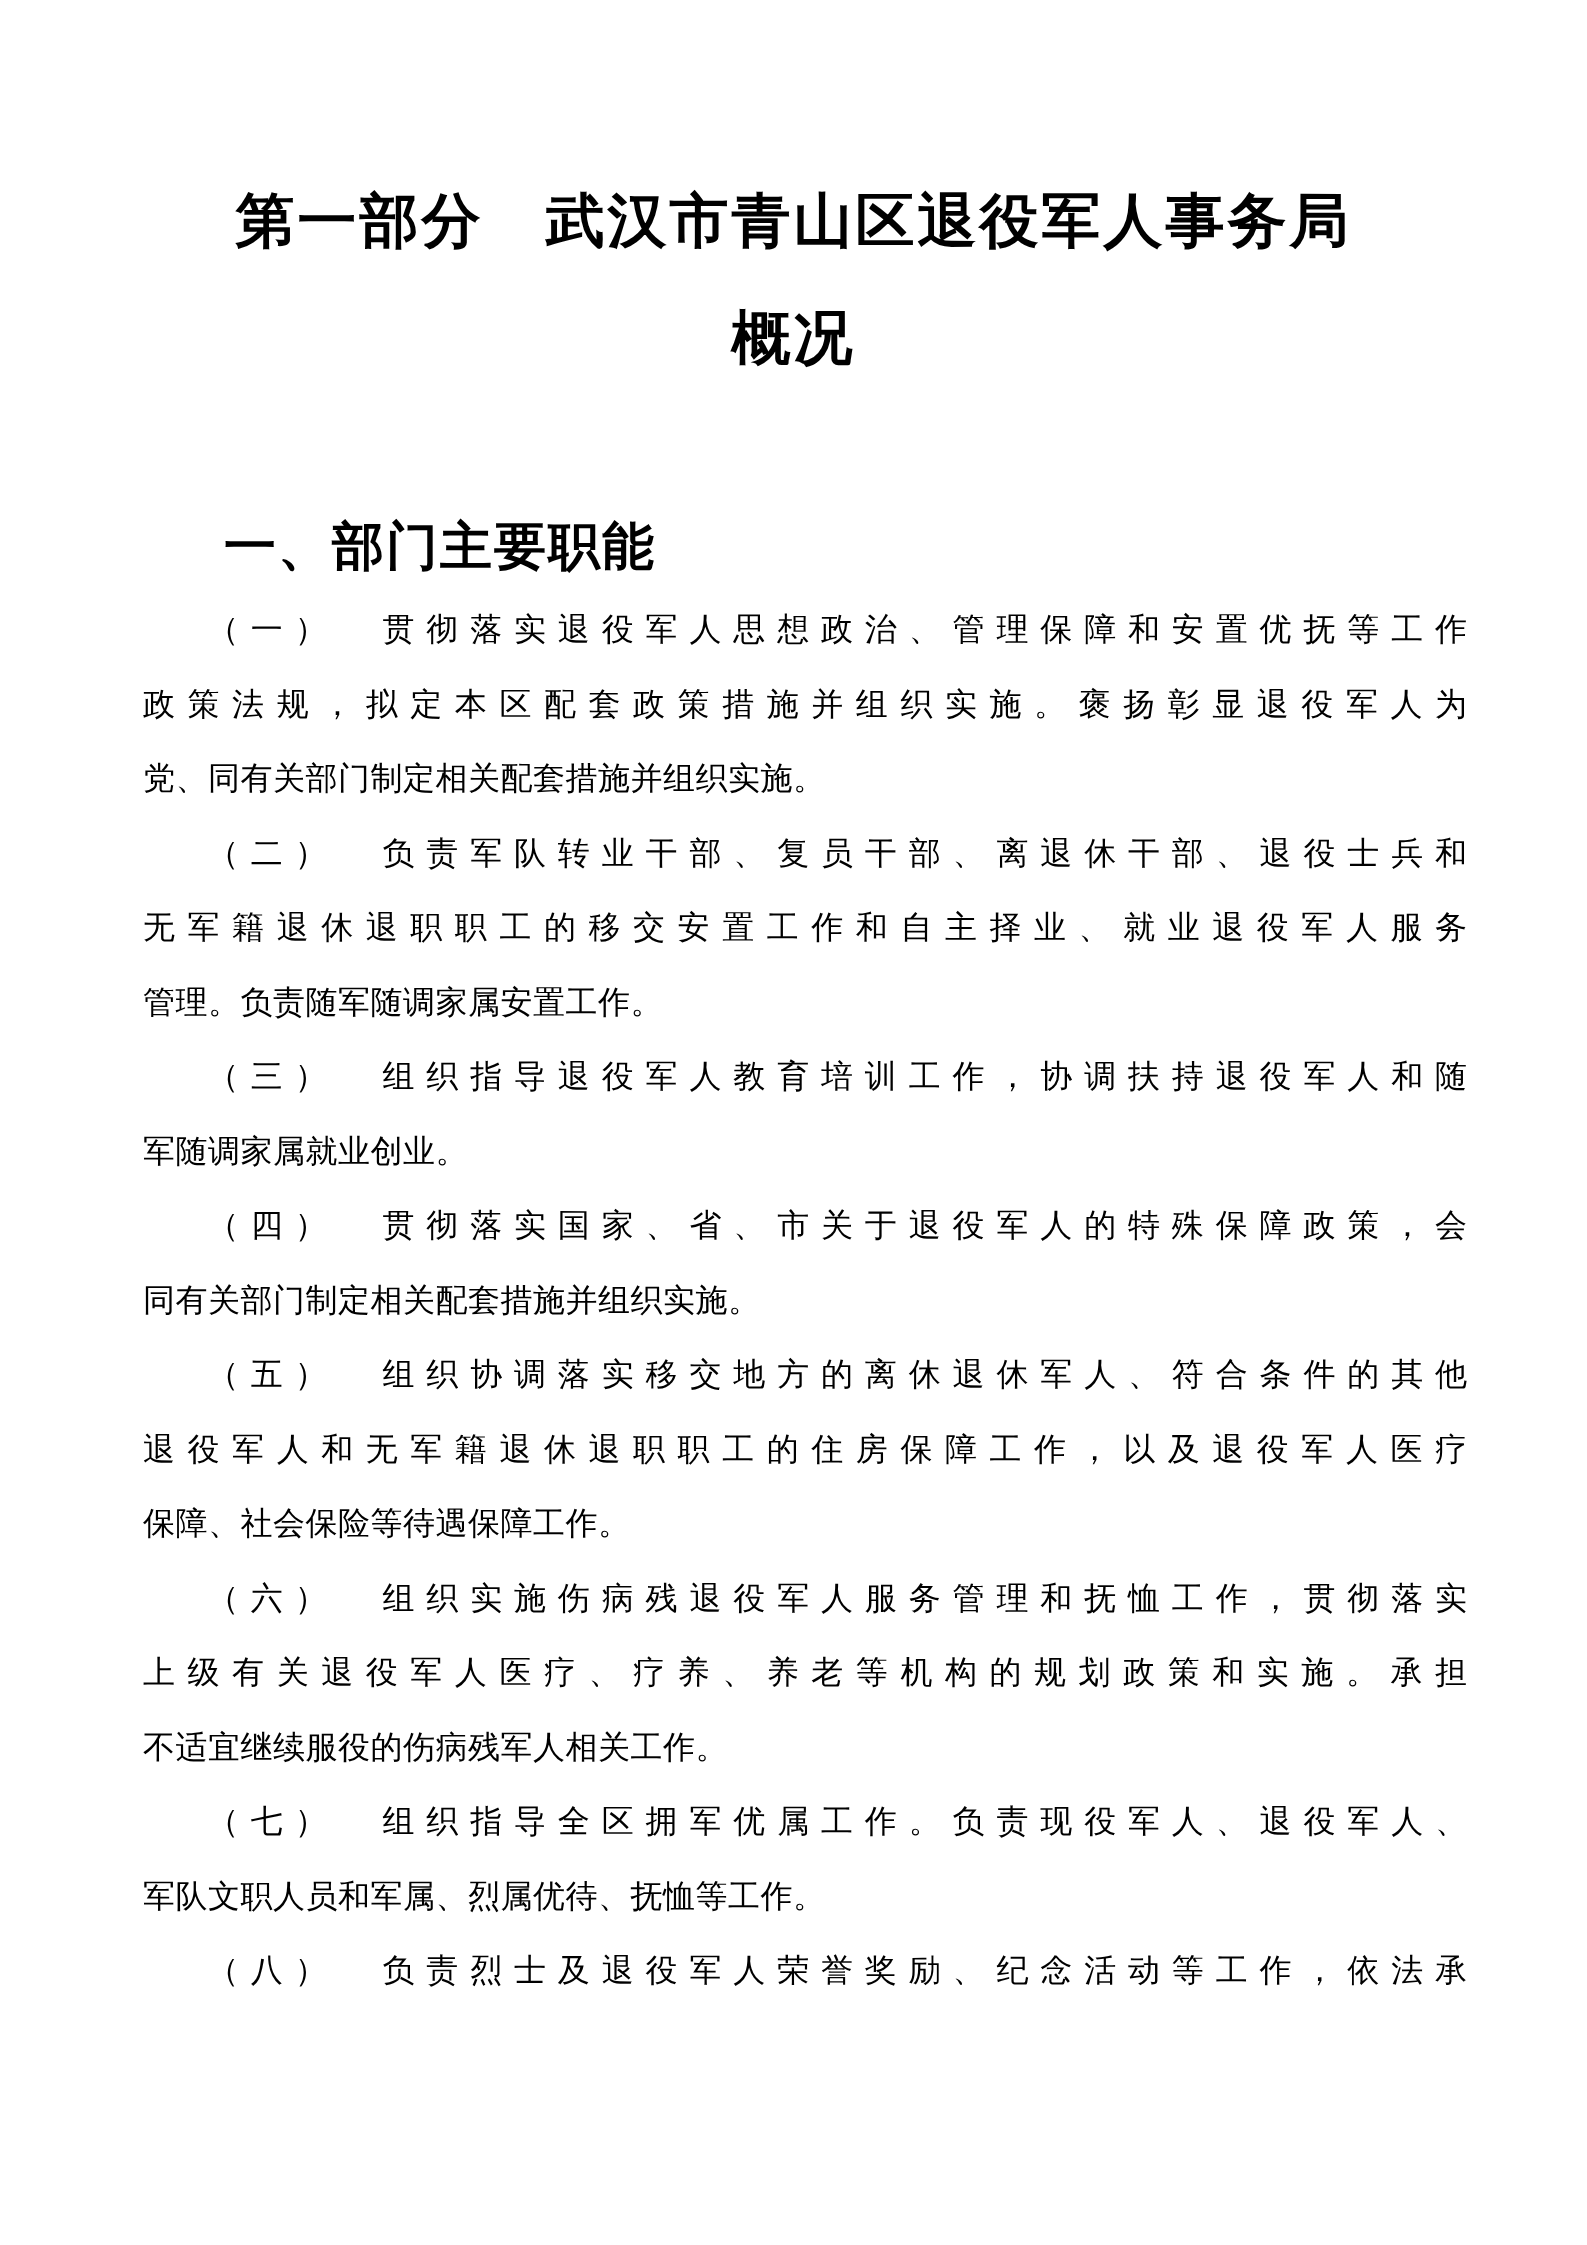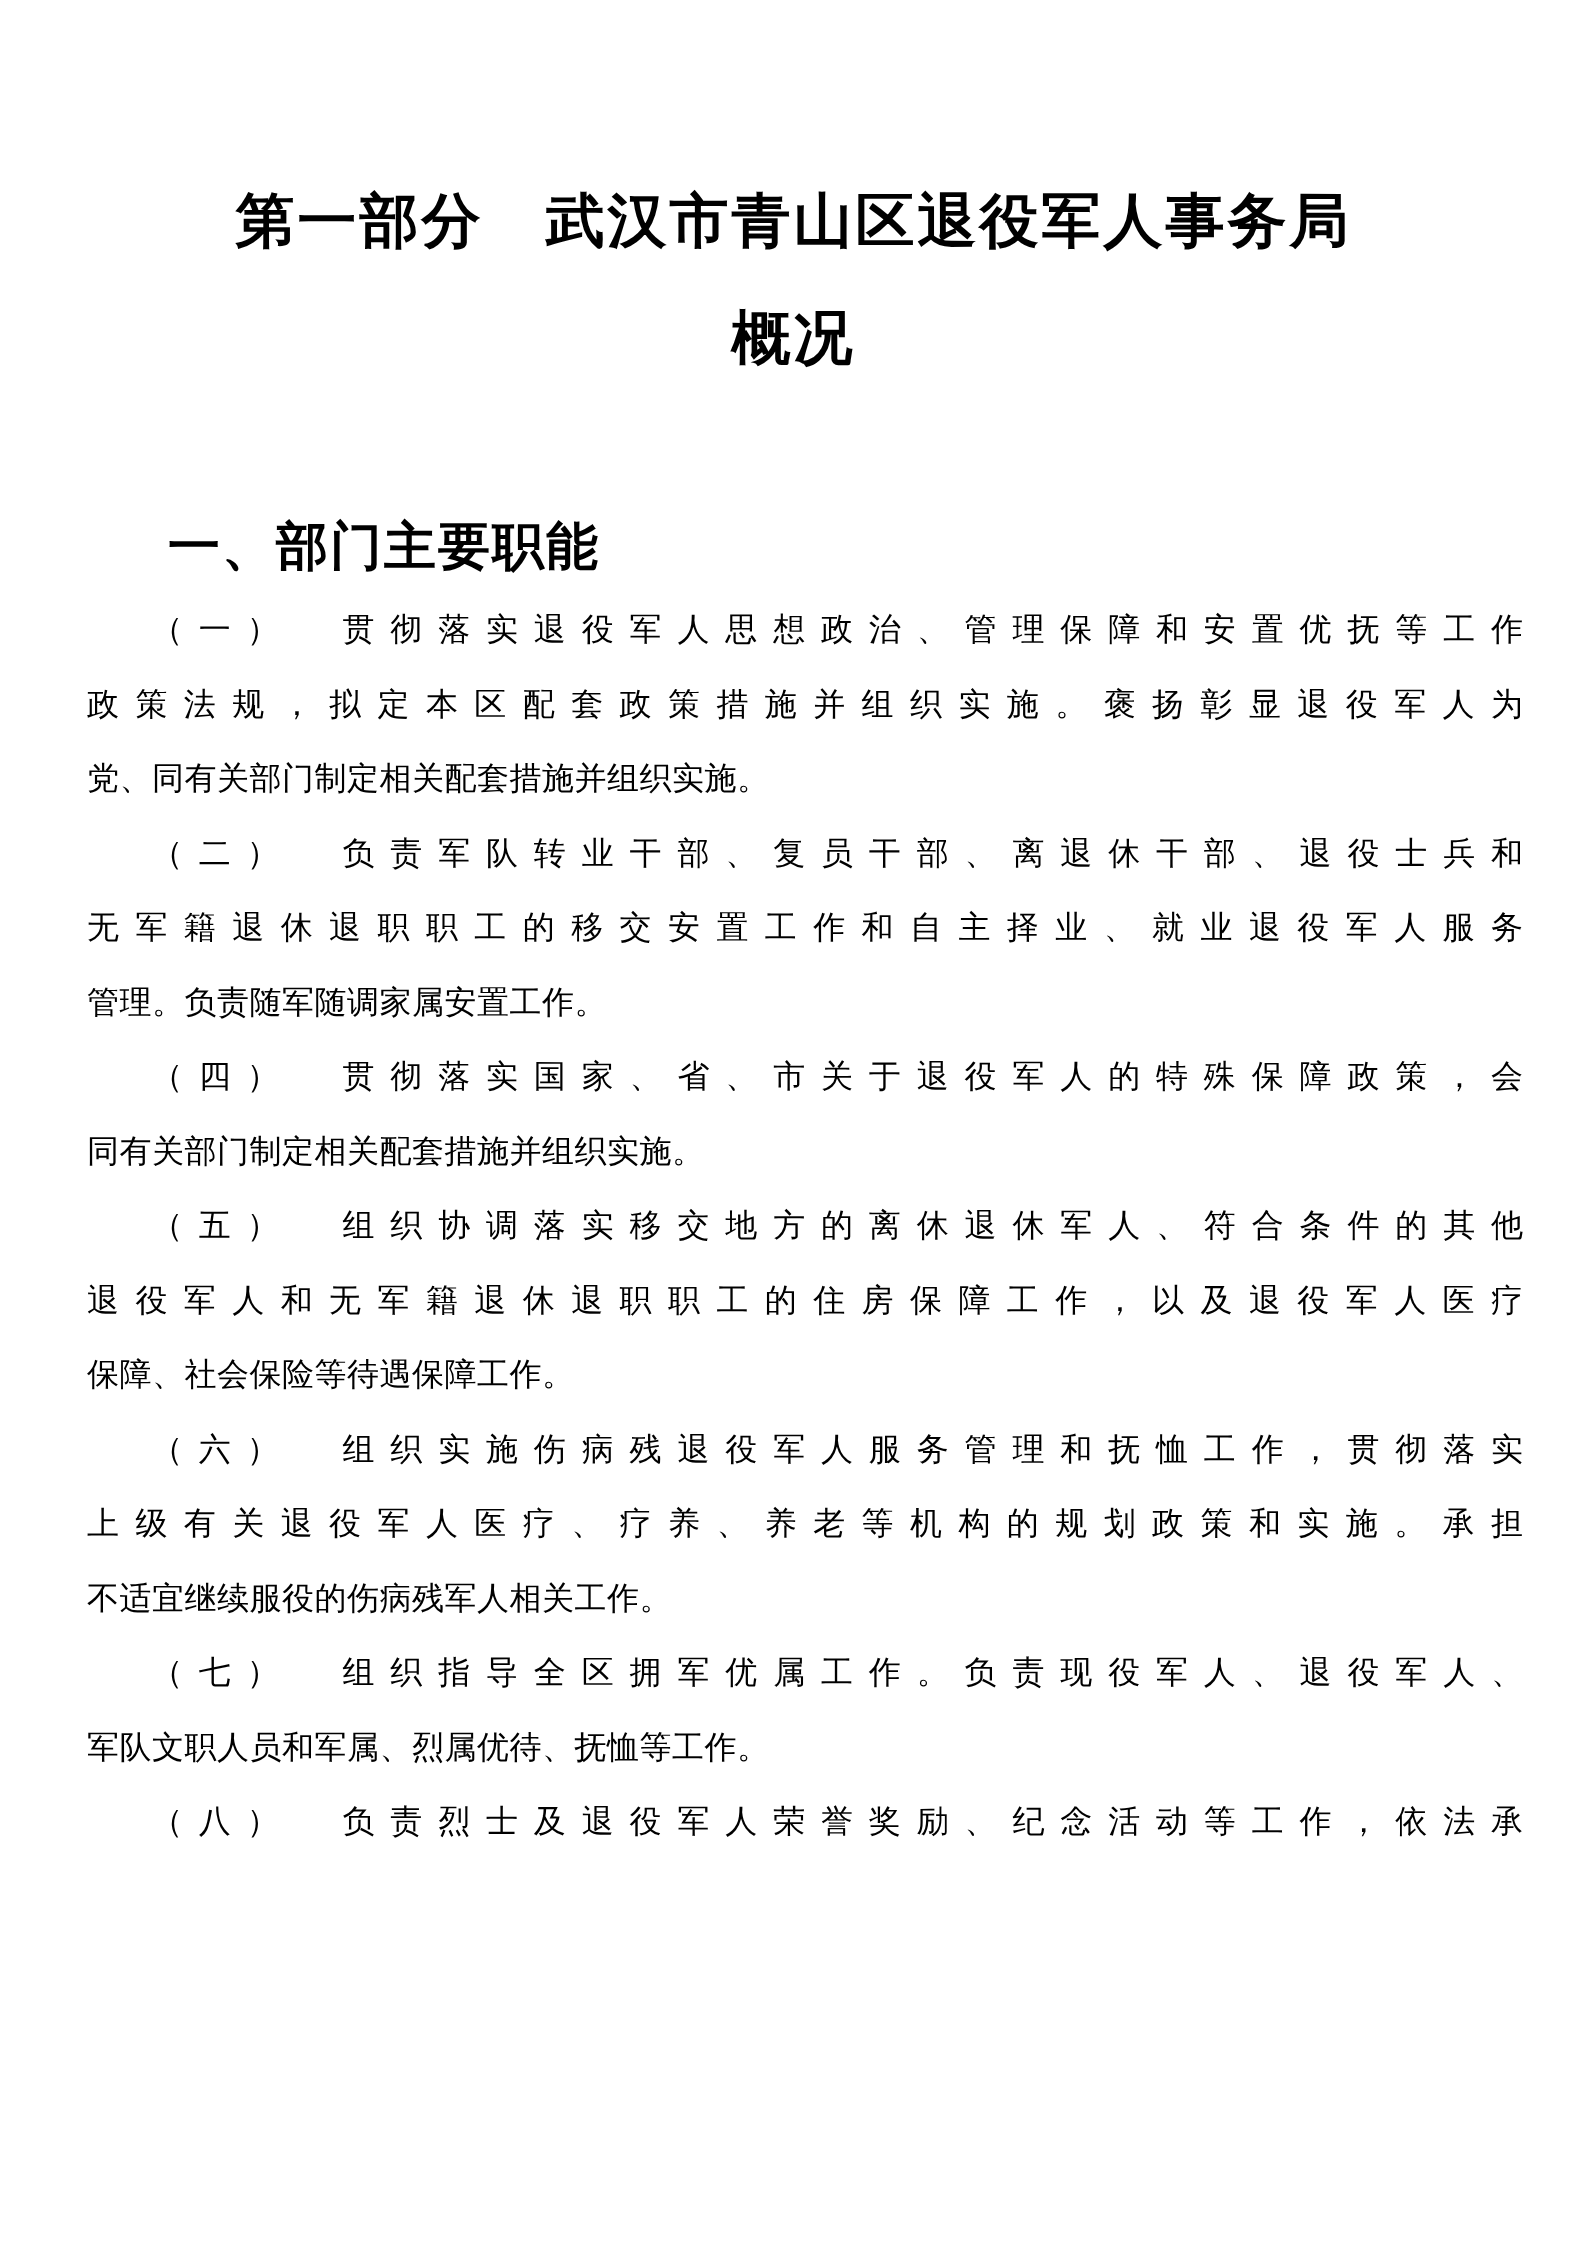--- a/index.html
+++ b/index.html
@@ -10,21 +10,21 @@
   .page {
     position: relative;
     width: 1587px;
     height: 2245px;
     margin: 0 auto;
     background: #ffffff;
     color: #000000;
     overflow: hidden;
   }
   .content {
-    padding: 0 64px;
+    padding: 0 120px;
   }
   
   .doc-title {
     margin: 0;
     padding-top: 163px;
     font-family: "Liberation Serif", "DejaVu Serif", serif;
     font-weight: bold;
     font-size: 59px;
     line-height: 117px;
     letter-spacing: 3px;
@@ -81,20 +81,24 @@
           <div class="line first">（一）　贯彻落实退役军人思想政治、管理保障和安置优抚等工作</div>
           <div class="line">政策法规，拟定本区配套政策措施并组织实施。褒扬彰显退役军人为</div>
           <div class="line lastline">党、同有关部门制定相关配套措施并组织实施。</div>
         </div>
         <div class="para">
           <div class="line first">（二）　负责军队转业干部、复员干部、离退休干部、退役士兵和</div>
           <div class="line">无军籍退休退职职工的移交安置工作和自主择业、就业退役军人服务</div>
           <div class="line lastline">管理。负责随军随调家属安置工作。</div>
         </div>
         <div class="para">
+          <div class="line first">（三）　组织指导退役军人教育培训工作，协调扶持退役军人和随</div>
+          <div class="line lastline">军随调家属就业创业。</div>
+        </div>
+        <div class="para">
           <div class="line first">（四）　贯彻落实国家、省、市关于退役军人的特殊保障政策，会</div>
           <div class="line lastline">同有关部门制定相关配套措施并组织实施。</div>
         </div>
         <div class="para">
           <div class="line first">（五）　组织协调落实移交地方的离休退休军人、符合条件的其他</div>
           <div class="line">退役军人和无军籍退休退职职工的住房保障工作，以及退役军人医疗</div>
           <div class="line lastline">保障、社会保险等待遇保障工作。</div>
         </div>
         <div class="para">
           <div class="line first">（六）　组织实施伤病残退役军人服务管理和抚恤工作，贯彻落实</div>

